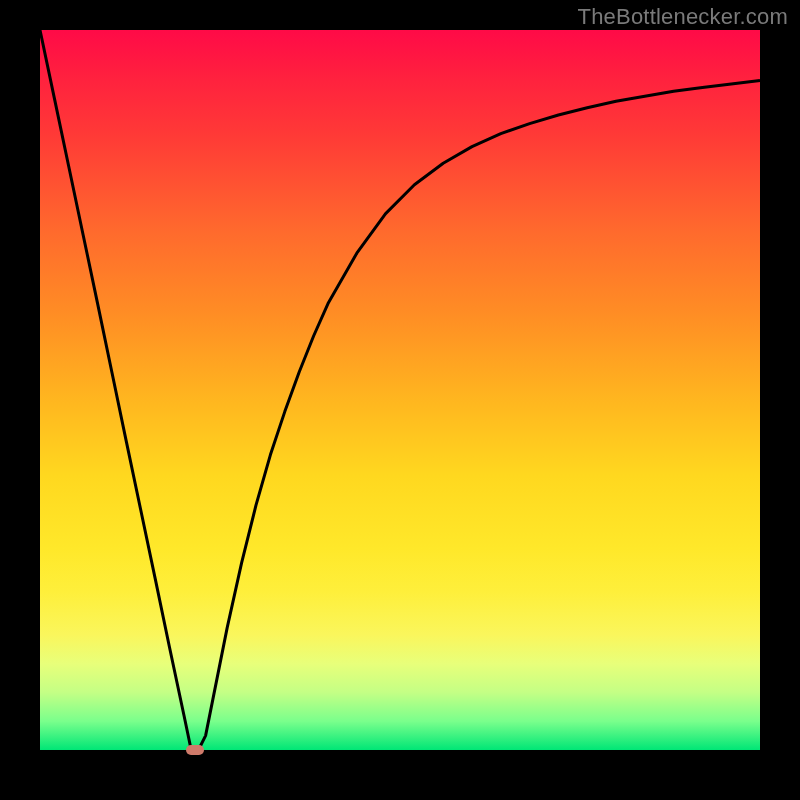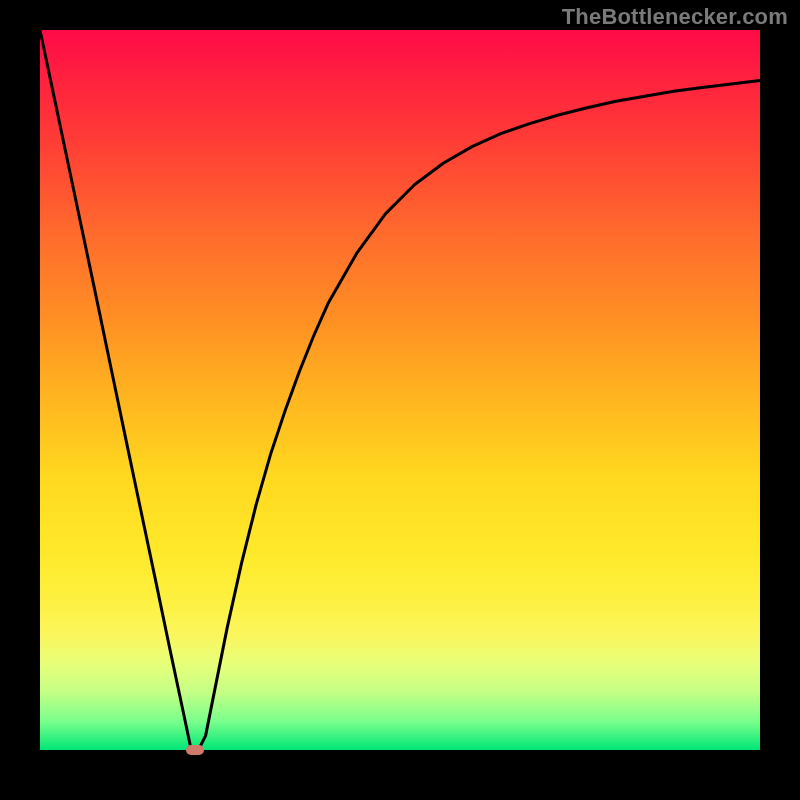--- a/index.html
+++ b/index.html
@@ -16,21 +16,21 @@
     width: 800px;
     height: 800px;
     background: #000;
   }
   .attrib {
     position: absolute;
     top: 4px;
     right: 12px;
     color: #7a7a7a;
     font-size: 22px;
-    font-weight: 700;
+    font-weight: 400;
     letter-spacing: 0.2px;
   }
   
   .plot {
     position: absolute;
     left: 40px;
     top: 30px;
     width: 720px;
     height: 720px;
     

